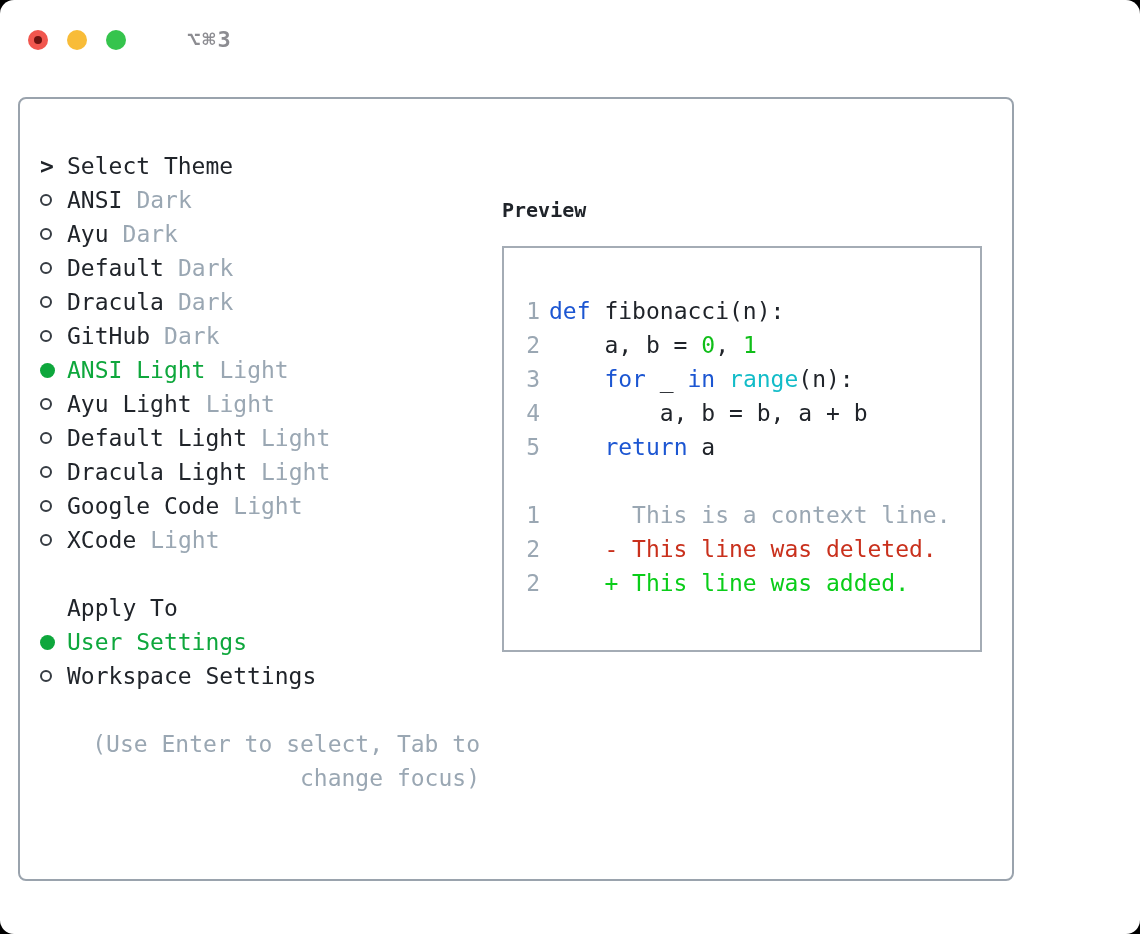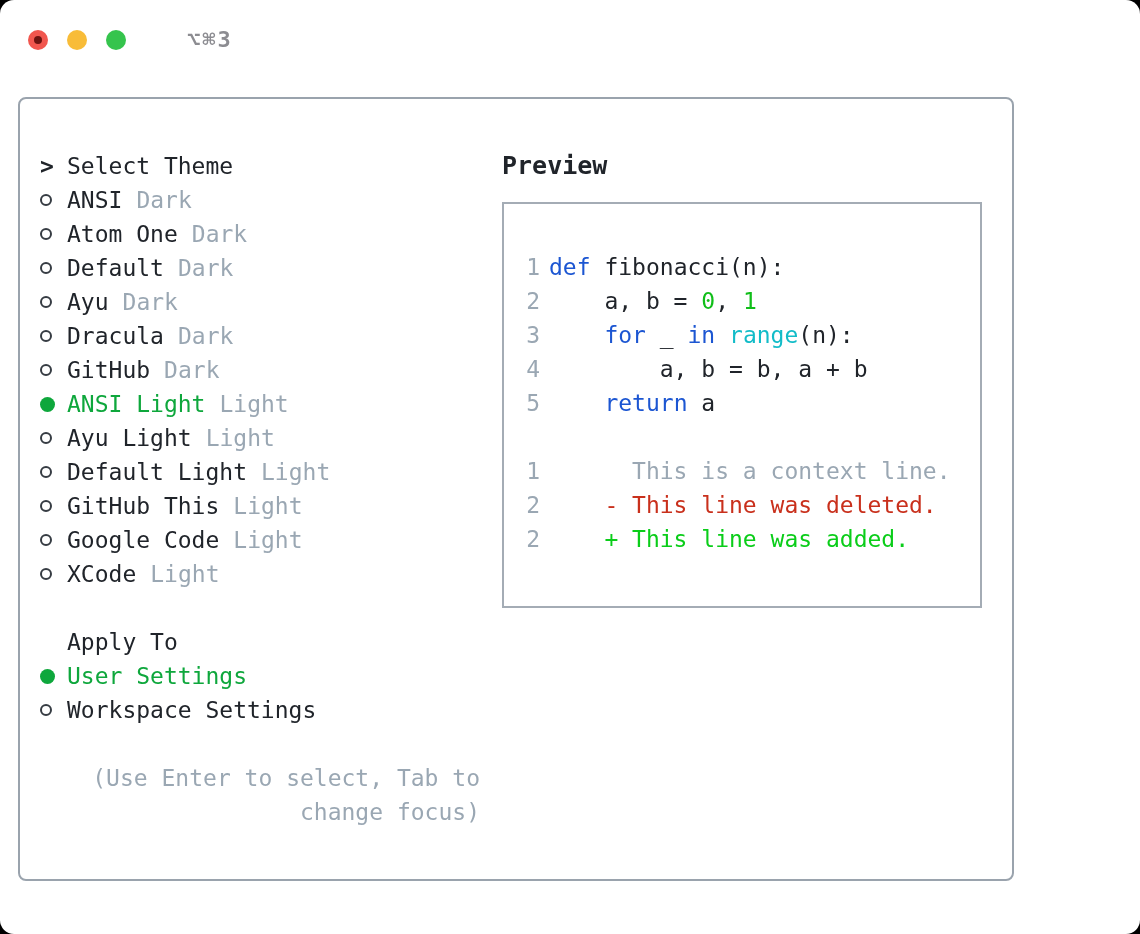--- a/index.html
+++ b/index.html
@@ -67,22 +67,23 @@
   .gap-row { height: 34px; }
   .hint {
     width: 440px;
     color: var(--c-muted_gray, #9aa7b3);
     white-space: pre-line;
     text-align: right;
   }
   
   .preview-col { position: absolute; left: 482px; top: 50px; }
   .preview-title {
-    font-size: 25px; line-height: 34px; font-weight: bold;
+    font-size: 20px; line-height: 34px; font-weight: bold;
     color: var(--c-text_dark, #20242a);
+    margin-top: 44px;
   }
   .preview-box {
     margin-top: 19px;
     width: 480px; height: 406px;
     border: 2px solid var(--c-preview_border, #a4acb5);
     padding: 46px 0 0 22px;
     background: #fff;
   }
   .code-line {
     display: flex; align-items: center;
@@ -126,45 +127,39 @@
       </div>
 
       <div id="theme-list">
   <div class="row option">
     <span class="marker">
               <span class="radio ring"></span>
             </span>
     <span class="label"><span class="t-name">ANSI</span><span class="t-variant">Dark</span></span>
   </div>
 
-  <div class="row option">
-    <span class="marker">
-              <span class="radio ring"></span>
-            </span>
-    <span class="label"><span class="t-name">Atom One</span><span class="t-variant">Dark</span></span>
+
+  <div class="row option">
+    <span class="marker">
+              <span class="radio ring"></span>
+            </span>
+    <span class="label"><span class="t-name">Ayu</span><span class="t-variant">Dark</span></span>
   </div>
 
   <div class="row option">
     <span class="marker">
               <span class="radio ring"></span>
             </span>
     <span class="label"><span class="t-name">Default</span><span class="t-variant">Dark</span></span>
   </div>
 
   <div class="row option">
     <span class="marker">
               <span class="radio ring"></span>
             </span>
-    <span class="label"><span class="t-name">Ayu</span><span class="t-variant">Dark</span></span>
-  </div>
-
-  <div class="row option">
-    <span class="marker">
-              <span class="radio ring"></span>
-            </span>
     <span class="label"><span class="t-name">Dracula</span><span class="t-variant">Dark</span></span>
   </div>
 
   <div class="row option">
     <span class="marker">
               <span class="radio ring"></span>
             </span>
     <span class="label"><span class="t-name">GitHub</span><span class="t-variant">Dark</span></span>
   </div>
 
@@ -186,21 +181,21 @@
     <span class="marker">
               <span class="radio ring"></span>
             </span>
     <span class="label"><span class="t-name">Default Light</span><span class="t-variant">Light</span></span>
   </div>
 
   <div class="row option">
     <span class="marker">
               <span class="radio ring"></span>
             </span>
-    <span class="label"><span class="t-name">GitHub This</span><span class="t-variant">Light</span></span>
+    <span class="label"><span class="t-name">Dracula Light</span><span class="t-variant">Light</span></span>
   </div>
 
   <div class="row option">
     <span class="marker">
               <span class="radio ring"></span>
             </span>
     <span class="label"><span class="t-name">Google Code</span><span class="t-variant">Light</span></span>
   </div>
 
   <div class="row option">

